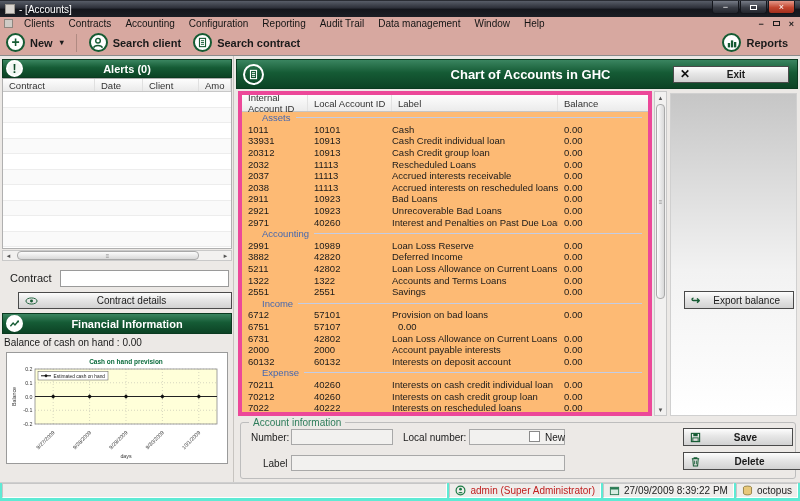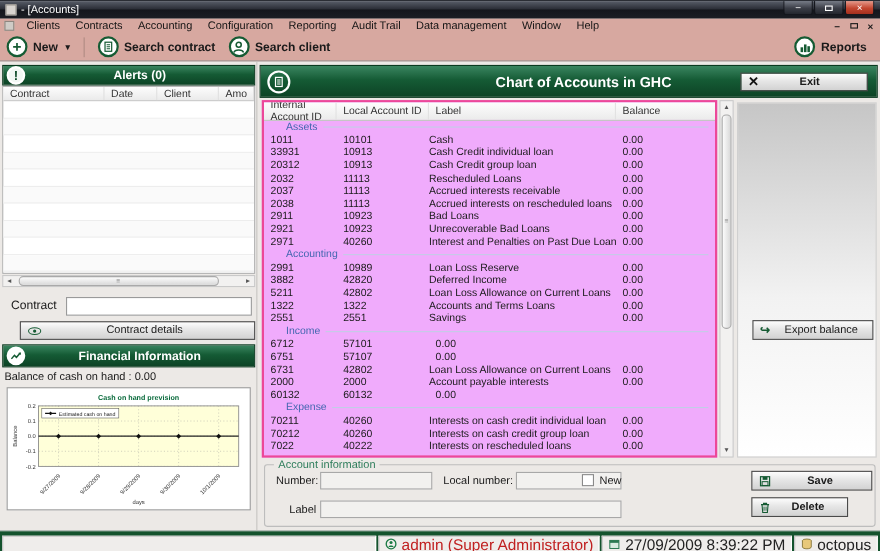--- a/index.html
+++ b/index.html
@@ -92,22 +92,22 @@
   .fin-hdr{left:2px;top:257px;width:230px;height:21px;font-size:11px;}
   .fin-balance{position:absolute;left:4px;top:281px;font-size:10px;color:#1a1a1a;}
   .chart-box{position:absolute;left:6px;top:296px;width:222px;height:112px;background:#fff;
     border:1px solid #9a9a9a;padding:3px;}
 
   
   .acct-hdr{left:236px;top:3px;width:562px;height:30px;font-size:13px;}
   .acct-hdr .hdr-ring{width:21px;height:21px;margin-left:6px;}
   .exit-btn{position:absolute;right:8px;width:116px;height:17px;padding:0 6px;font-weight:bold;}
   .x-glyph{font-weight:bold;font-size:12px;color:#111;}
-  .acct-table{position:absolute;left:238px;top:35px;width:414px;height:325px;background:#f0abfc;
-    border:2px solid #ec4899;overflow:hidden;font-size:9.5px;color:#1a1a1a;}
+  .acct-table{position:absolute;left:238px;top:35px;width:414px;height:325px;background:#fdba74;
+    border:4px solid #ec4899;overflow:hidden;font-size:9.5px;color:#1a1a1a;}
   .acct-cols{display:flex;height:17px;background:linear-gradient(180deg,#fdfdfd,#ebebeb);
     border-bottom:1px solid #c5c5c5;color:#333;align-items:center;}
   .acct-cols span{border-right:1px solid #e2e2e2;height:100%;display:flex;align-items:center;padding-left:6px;}
   .cc0{width:66px;} .cc1{width:84px;} .cc2{flex:1;} .cc3{width:90px;border-right:none!important;}
   .acct-row{display:flex;height:11.6px;align-items:center;}
   .acct-row span{overflow:hidden;white-space:nowrap;}
   .acct-row .cc0,.acct-row .cc1{padding-left:6px;}
   .acct-row .cc3{padding-left:6px;}
   .acct-section{display:flex;height:11.6px;align-items:center;color:#4467b0;}
   .sec-name{padding-left:20px;white-space:nowrap;}
@@ -120,25 +120,25 @@
 
   
   .info-group{position:absolute;left:240px;top:366px;width:556px;height:57px;
     border:1px solid #bdbdbd;border-radius:3px;}
   .info-legend{position:absolute;left:8px;top:-6px;background:#ece9e6;padding:0 4px;
     font-size:10px;color:#2e7d5b;}
   .info-lbl{position:absolute;font-size:10px;color:#1a1a1a;}
   .info-field{position:absolute;height:16px;background:#f2f1ef;border:1px solid #a8a8a8;font-size:10px;padding:0 3px;font-family:"Liberation Sans",sans-serif;}
   .chk{position:absolute;width:11px;height:11px;background:#fff;border:1px solid #8a8a8a;}
   .save-btn{position:absolute;left:442px;top:5px;width:110px;height:18px;padding:0 6px;gap:4px;font-weight:bold;}
-  .del-btn{position:absolute;left:442px;top:29px;width:88px;height:18px;padding:0 6px;gap:4px;font-weight:bold;}
-
-  
-  .statusbar{position:absolute;left:0;top:481px;width:100%;height:20px;background:#14532d;
-    border-top:1px solid #cfcfcf;display:flex;align-items:flex-end;font-size:14px;color:#222;padding:0 2px;gap:2px;}
+  .del-btn{position:absolute;left:442px;top:29px;width:118px;height:18px;padding:0 6px;gap:4px;font-weight:bold;}
+
+  
+  .statusbar{position:absolute;left:0;top:481px;width:100%;height:20px;background:#5eead4;
+    border-top:1px solid #cfcfcf;display:flex;align-items:flex-start;font-size:10px;color:#222;padding:0 2px;gap:2px;}
   .status-cell{height:15px;border:1px solid #c6c6c6;border-right-color:#fff;border-bottom-color:#fff;
     display:flex;align-items:center;gap:4px;padding:0 5px;background:#efedeb;}
   .status-cell.spacer{flex:1;}
   .status-user{color:#c02020;}
   .left-vline{position:absolute;left:233px;top:0;width:1px;height:426px;background:#c7c4c0;}
 </style>
 </head>
 <body>
 
 <div class="app">
@@ -179,37 +179,37 @@
     <div class="tb-btn">
       <span class="ring">
           <span class="plus-glyph">+</span>
         </span>
       <span>New</span>
       <span class="dd-arrow">▾</span>
     </div>
     <div class="tb-sep"></div>
     <div class="tb-btn">
       <span class="ring">
+        <svg viewBox="0 0 12 12" width="12" height="12">
+            <circle cx="6" cy="3.7" r="2.3" fill="none" stroke="#155b33" stroke-width="1.4"></circle>
+            <path d="M1.6 10.8c.9-3.1 7.9-3.1 8.8 0" fill="none" stroke="#155b33" stroke-width="1.4"></path>
+          </svg>
+      </span>
+      <span>Search client</span>
+    </div>
+    <div class="tb-btn">
+      <span class="ring">
         <svg viewBox="0 0 12 12" width="11" height="11">
             <rect x="2.7" y="1.5" width="6.6" height="9" fill="none" stroke="#155b33" stroke-width="1.2"></rect>
             <line x1="4.3" y1="4" x2="7.7" y2="4" stroke="#155b33"></line>
             <line x1="4.3" y1="6" x2="7.7" y2="6" stroke="#155b33"></line>
             <line x1="4.3" y1="8" x2="7.7" y2="8" stroke="#155b33"></line>
           </svg>
       </span>
       <span>Search contract</span>
-    </div>
-    <div class="tb-btn">
-      <span class="ring">
-        <svg viewBox="0 0 12 12" width="12" height="12">
-            <circle cx="6" cy="3.7" r="2.3" fill="none" stroke="#155b33" stroke-width="1.4"></circle>
-            <path d="M1.6 10.8c.9-3.1 7.9-3.1 8.8 0" fill="none" stroke="#155b33" stroke-width="1.4"></path>
-          </svg>
-      </span>
-      <span>Search client</span>
     </div>
     <div class="tb-btn tb-right">
       <span class="ring">
         <svg viewBox="0 0 12 12" width="12" height="12">
             <rect x="1.8" y="6" width="2.3" height="4.4" fill="#155b33"></rect>
             <rect x="4.9" y="3.4" width="2.3" height="7" fill="#155b33"></rect>
             <rect x="8" y="5" width="2.3" height="5.4" fill="#155b33"></rect>
           </svg>
       </span>
       <span>Reports</span>
@@ -428,20 +428,21 @@
             <span class="cc2">Savings</span>
             <span class="cc3">0.00</span>
           </div>
           <div class="acct-section">
             <span class="sec-name">Income</span>
             <span class="sec-line"></span>
           </div>
           <div class="acct-row">
             <span class="cc0">6712</span>
             <span class="cc1">57101</span>
+            <span class="cc2">Provision on bad loans</span>
             <span class="cc3">0.00</span>
           </div>
           <div class="acct-row">
             <span class="cc0">6751</span>
             <span class="cc1">57107</span>
             <span class="cc3">0.00</span>
           </div>
           <div class="acct-row">
             <span class="cc0">6731</span>
             <span class="cc1">42802</span>
@@ -450,20 +451,21 @@
           </div>
           <div class="acct-row">
             <span class="cc0">2000</span>
             <span class="cc1">2000</span>
             <span class="cc2">Account payable interests</span>
             <span class="cc3">0.00</span>
           </div>
           <div class="acct-row">
             <span class="cc0">60132</span>
             <span class="cc1">60132</span>
+            <span class="cc2">Interests on deposit account</span>
             <span class="cc3">0.00</span>
           </div>
           <div class="acct-section">
             <span class="sec-name">Expense</span>
             <span class="sec-line"></span>
           </div>
           <div class="acct-row">
             <span class="cc0">70211</span>
             <span class="cc1">40260</span>
             <span class="cc2">Interests on cash credit individual loan</span>

